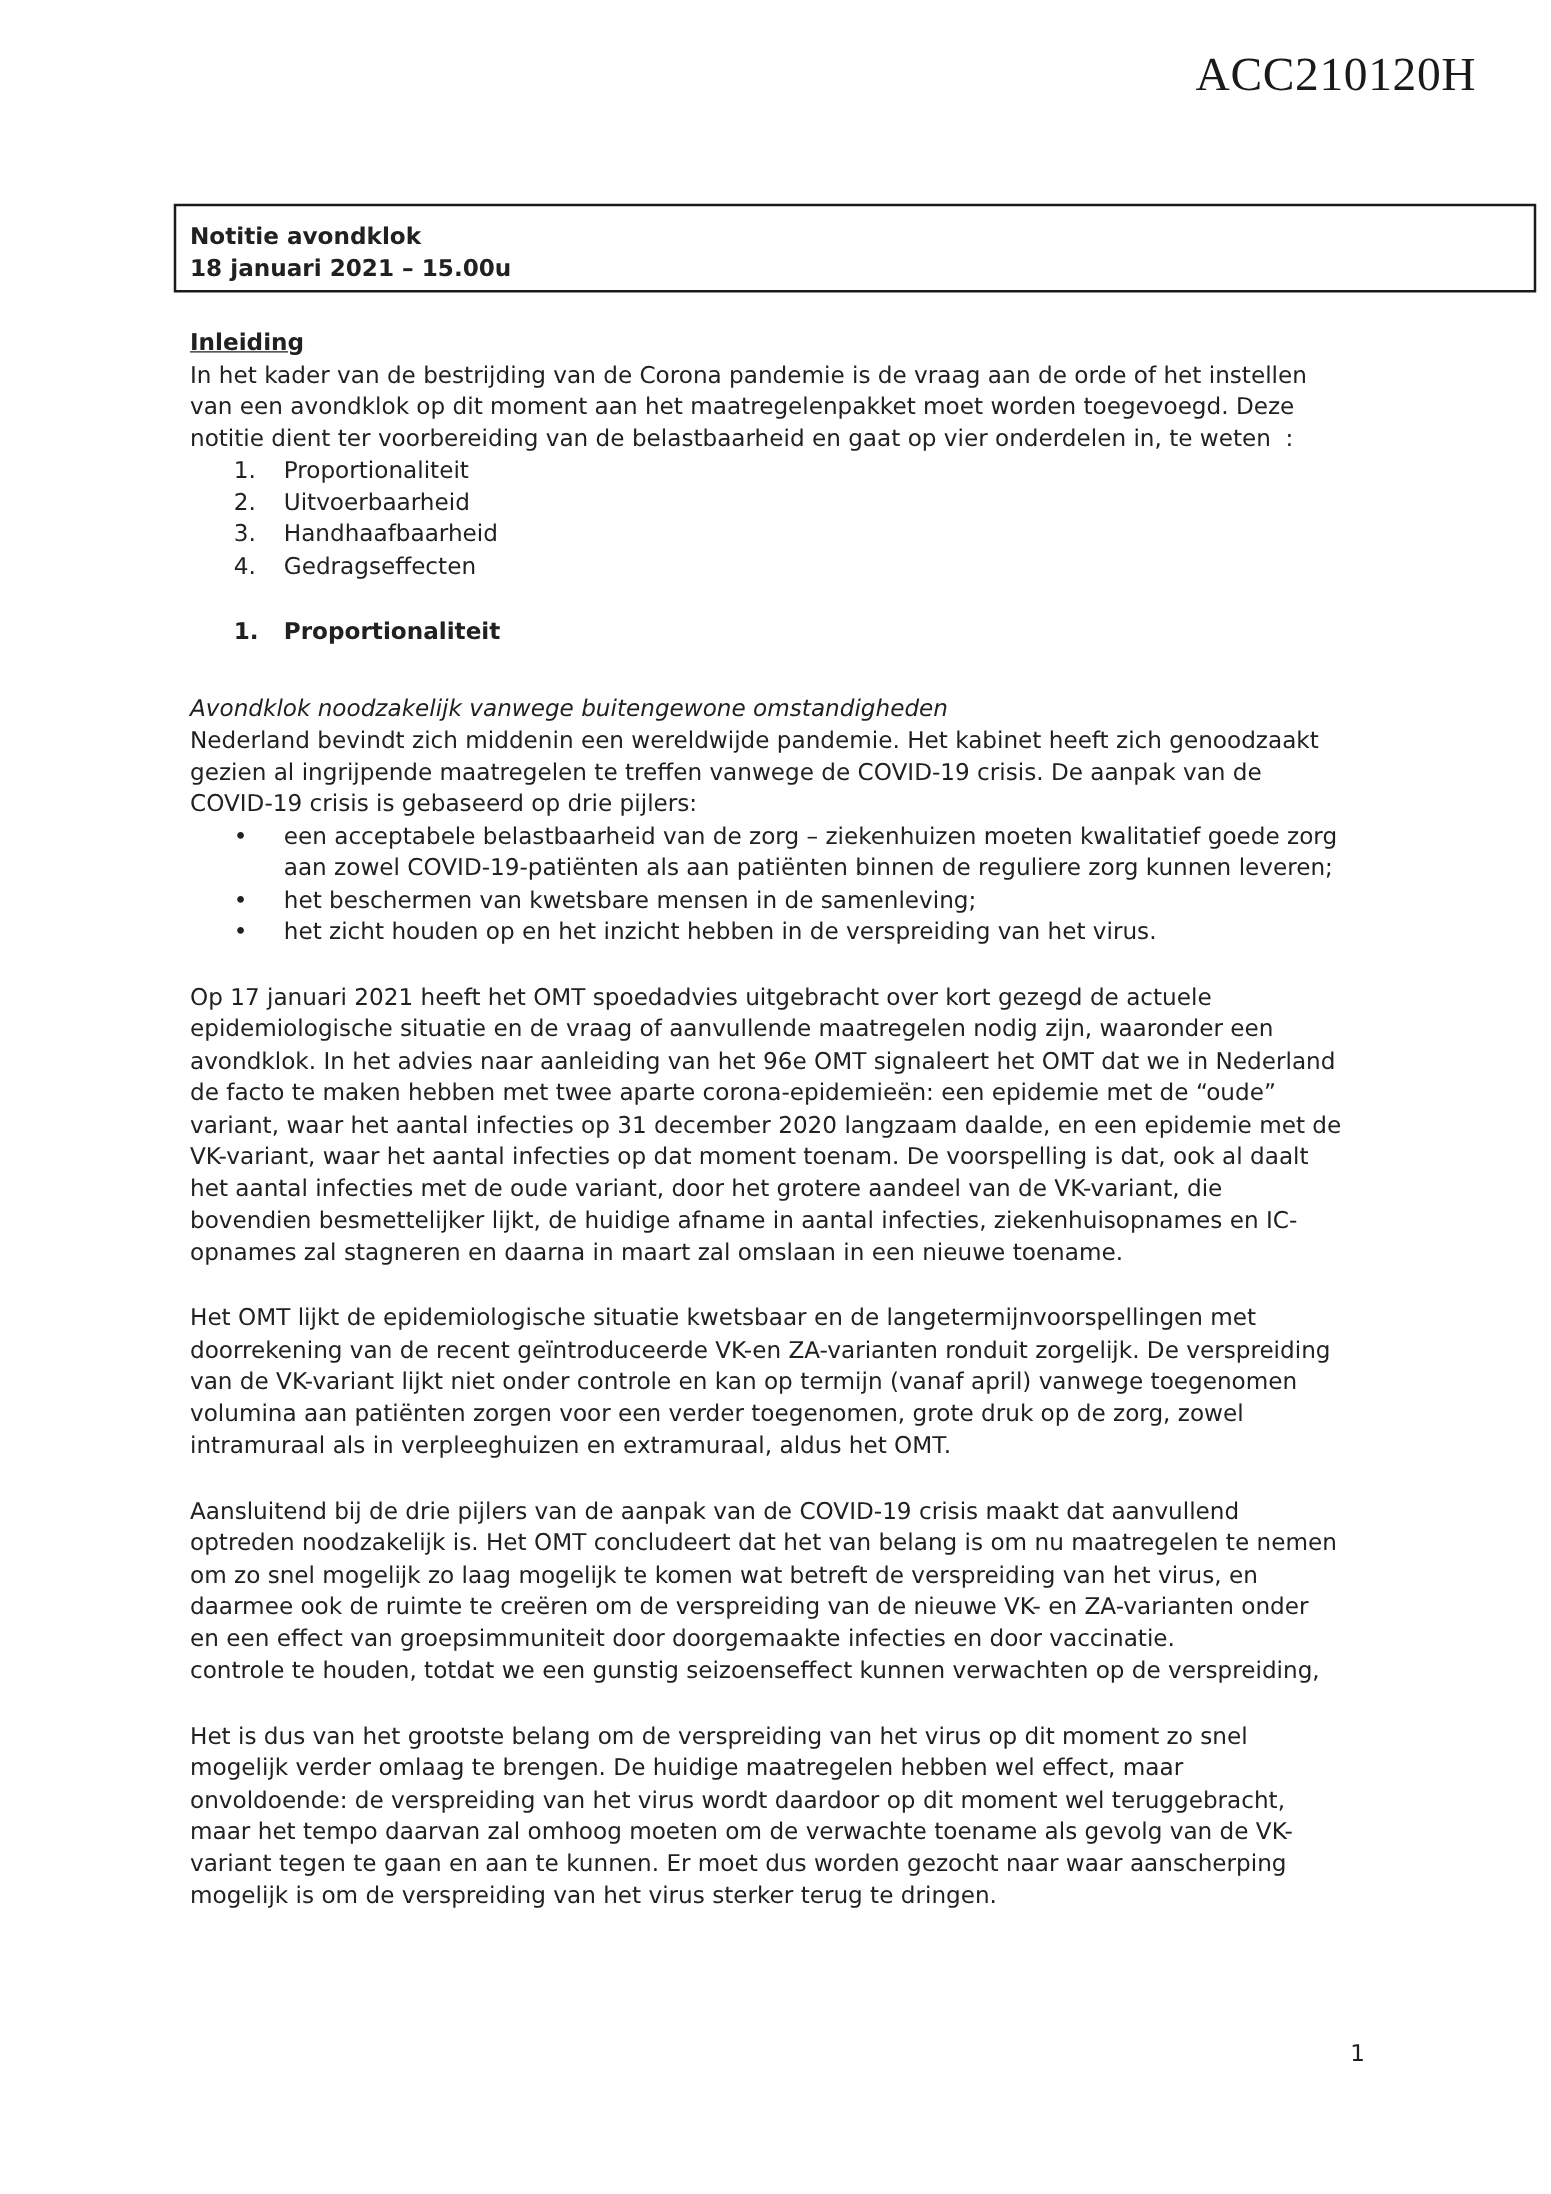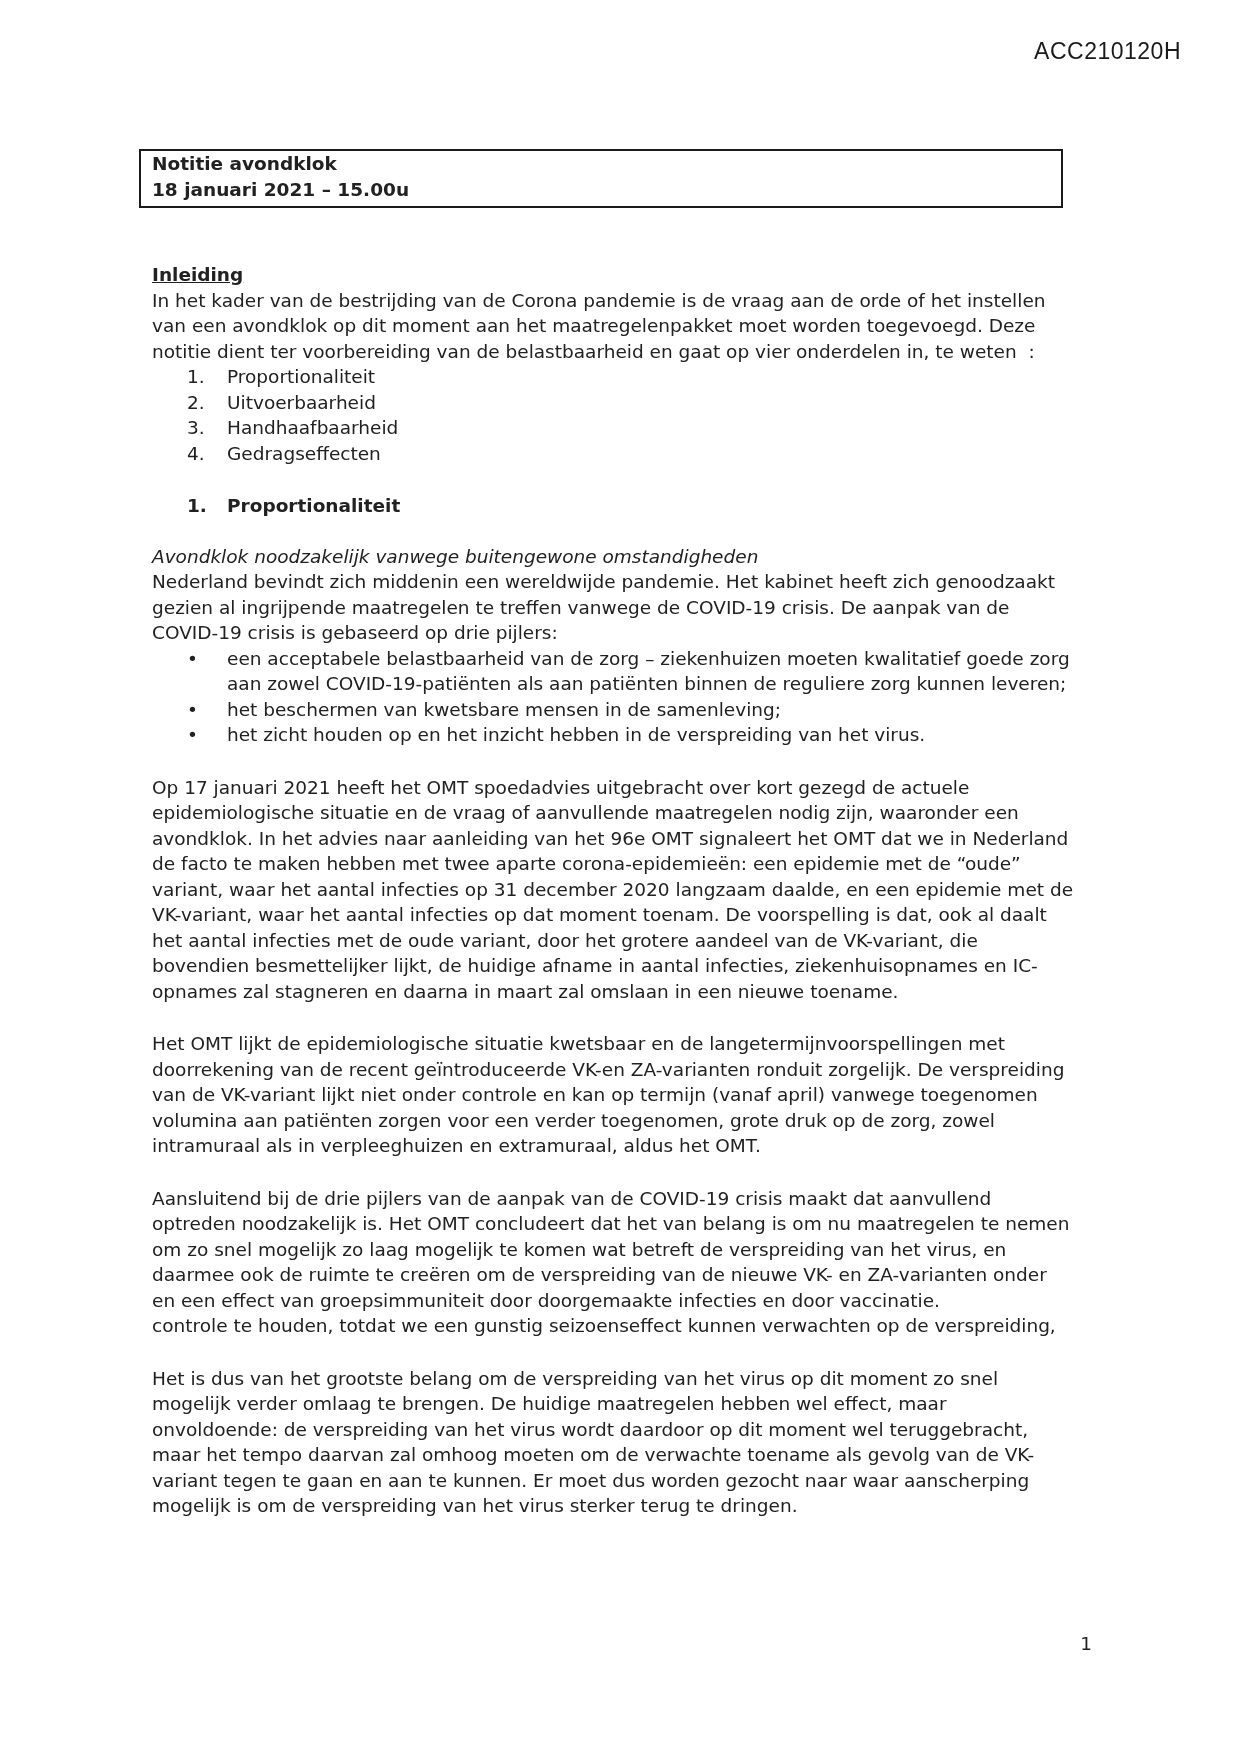--- a/index.html
+++ b/index.html
@@ -6,46 +6,46 @@
   .page {
     position:relative;
     width:1241px; height:1755px;
     background:#ffffff;
     font-family:"DejaVu Sans", sans-serif;
     color:#212121;
     overflow:hidden;
   }
   .doc-id {
     position:absolute; top:38px; right:60px;
-    font-family:Liberation Sans, sans-serif;
-    font-size:23px; letter-spacing:0.5px; color:#1a1a1a;
+    font-family:Liberation Serif, serif;
+    font-size:38px; letter-spacing:0.5px; color:#1a1a1a;
     white-space:pre;
   }
   .title-box {
-    position:absolute; left:139px; top:149px;
-    width:924px; box-sizing:border-box;
+    position:absolute; left:139px; top:163px;
+    width:1090px; box-sizing:border-box;
     border:2px solid #1b1b1b;
-    padding:0 11px 3px 11px;
+    padding:12px 11px 3px 11px;
     font-weight:bold; font-size:18.5px; line-height:26px;
   }
   .title-box .line { display:block; white-space:pre-wrap; }
   .content {
     position:absolute; left:152px; top:262px;
     width:958px;
     font-size:18.5px; line-height:25.5px;
   }
   .line { display:block; white-space:pre-wrap; }
   .heading { font-weight:bold;text-decoration:underline; }
   .para { margin:0; }
   .gap-top { margin-top:27px; }
   .ilist-row { display:flex; padding-left:35px; }
   .ilist-num { flex:none; width:40px; white-space:pre; }
   .ilist-label { flex:1; white-space:pre-wrap; }
   .sec-heading { display:flex; padding-left:35px; font-weight:bold; margin-top:27px; }
-  .italic-sub { font-style:italic; margin-top:25px; }
+  .italic-sub { font-style:italic; margin-top:36px; }
   .bullet-row { display:flex; padding-left:35px; }
   .bullet-glyph { flex:none; width:40px; white-space:pre; }
   .bullet-lines { flex:1; }
   .page-num {
     position:absolute; top:1633px; right:149px;
     font-size:18.5px; color:#1f1f1f;
   }
 </style>
 </head>
 <body>

